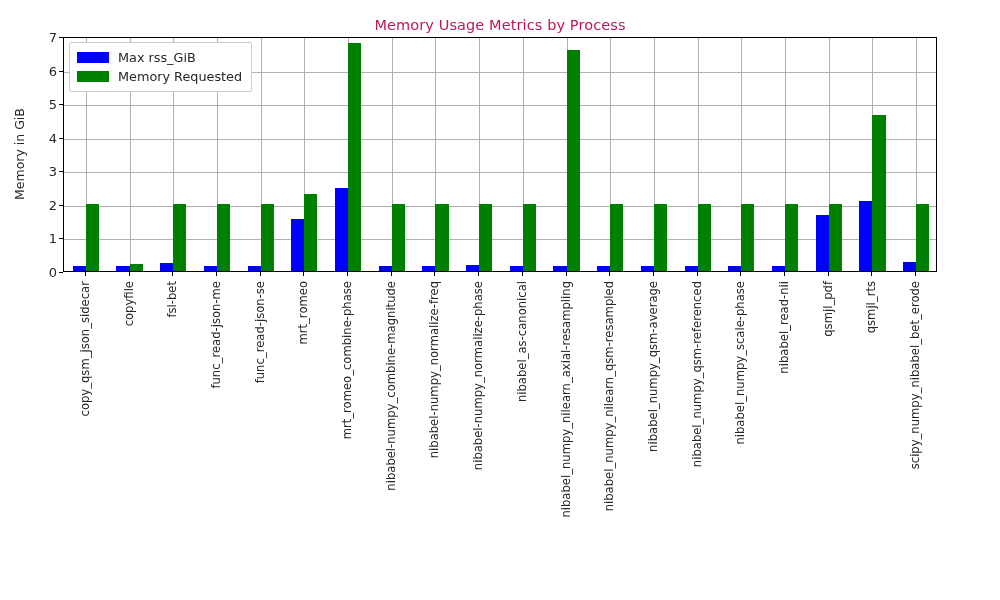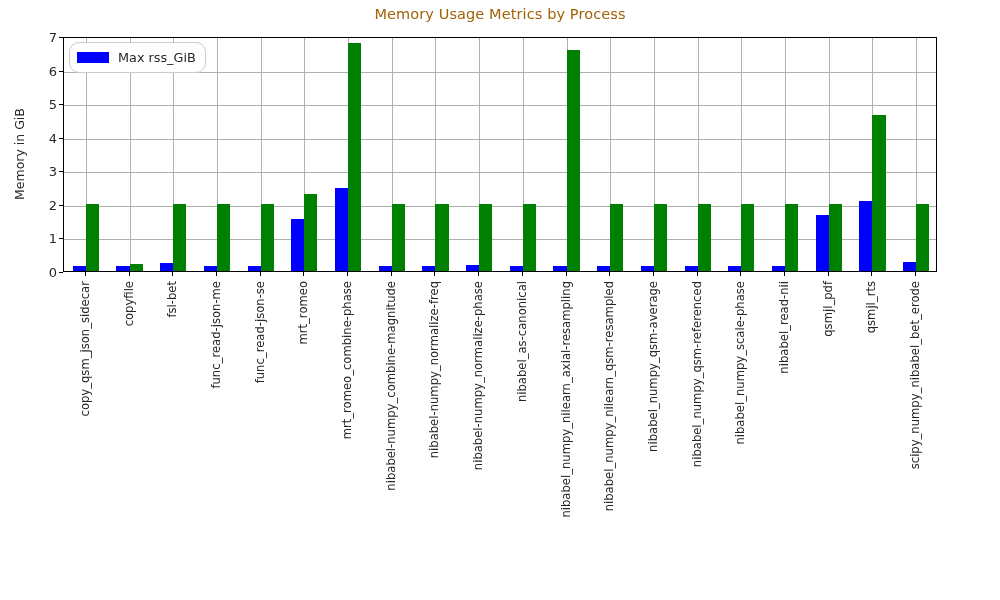--- a/index.html
+++ b/index.html
@@ -17,25 +17,25 @@
   #figure {
     position: relative;
     width: 1000px;
     height: 600px;
     background: #ffffff;
   }
   
   #chart-title {
     position: absolute;
     left: 63px;
-    top: 6px;
+    top: 17px;
     width: 874px;
     text-align: center;
     font-size: 14.5px;
-    color: #a16207;
+    color: #be185d;
     letter-spacing: 0.1px;
   }
   
   #plot-frame {
     position: absolute;
     left: 63px;
     top: 37px;
     width: 874px;
     height: 235px;
     border: 1.1px solid #000000;
@@ -126,21 +126,21 @@
     font-size: 12.5px;
     color: #262626;
   }
   
   #legend {
     position: absolute;
     left: 69px;
     top: 42px;
     background: #ffffff;
     border: 1px solid #cccccc;
-    border-radius: 10px;
+    border-radius: 2px;
     padding: 5px 9px 5px 7px;
     box-sizing: border-box;
   }
   .legend-row {
     display: flex;
     align-items: center;
     height: 19px;
   }
   .legend-swatch {
     width: 32px;
@@ -339,15 +339,19 @@
         <div class="xtick-label-rot" style="transform: rotate(-90deg) translate(-100%, -50%);">scipy_numpy_nibabel_bet_erode</div>
       </div>
     </div>
 
 
   <div id="legend">
     <div class="legend-row">
       <span class="legend-swatch blue"></span>
       <span class="legend-text">Max rss_GiB</span>
     </div>
+    <div class="legend-row">
+      <span class="legend-swatch green"></span>
+      <span class="legend-text">Memory Requested</span>
+    </div>
   </div>
 
 </div>
 
 </body></html>

